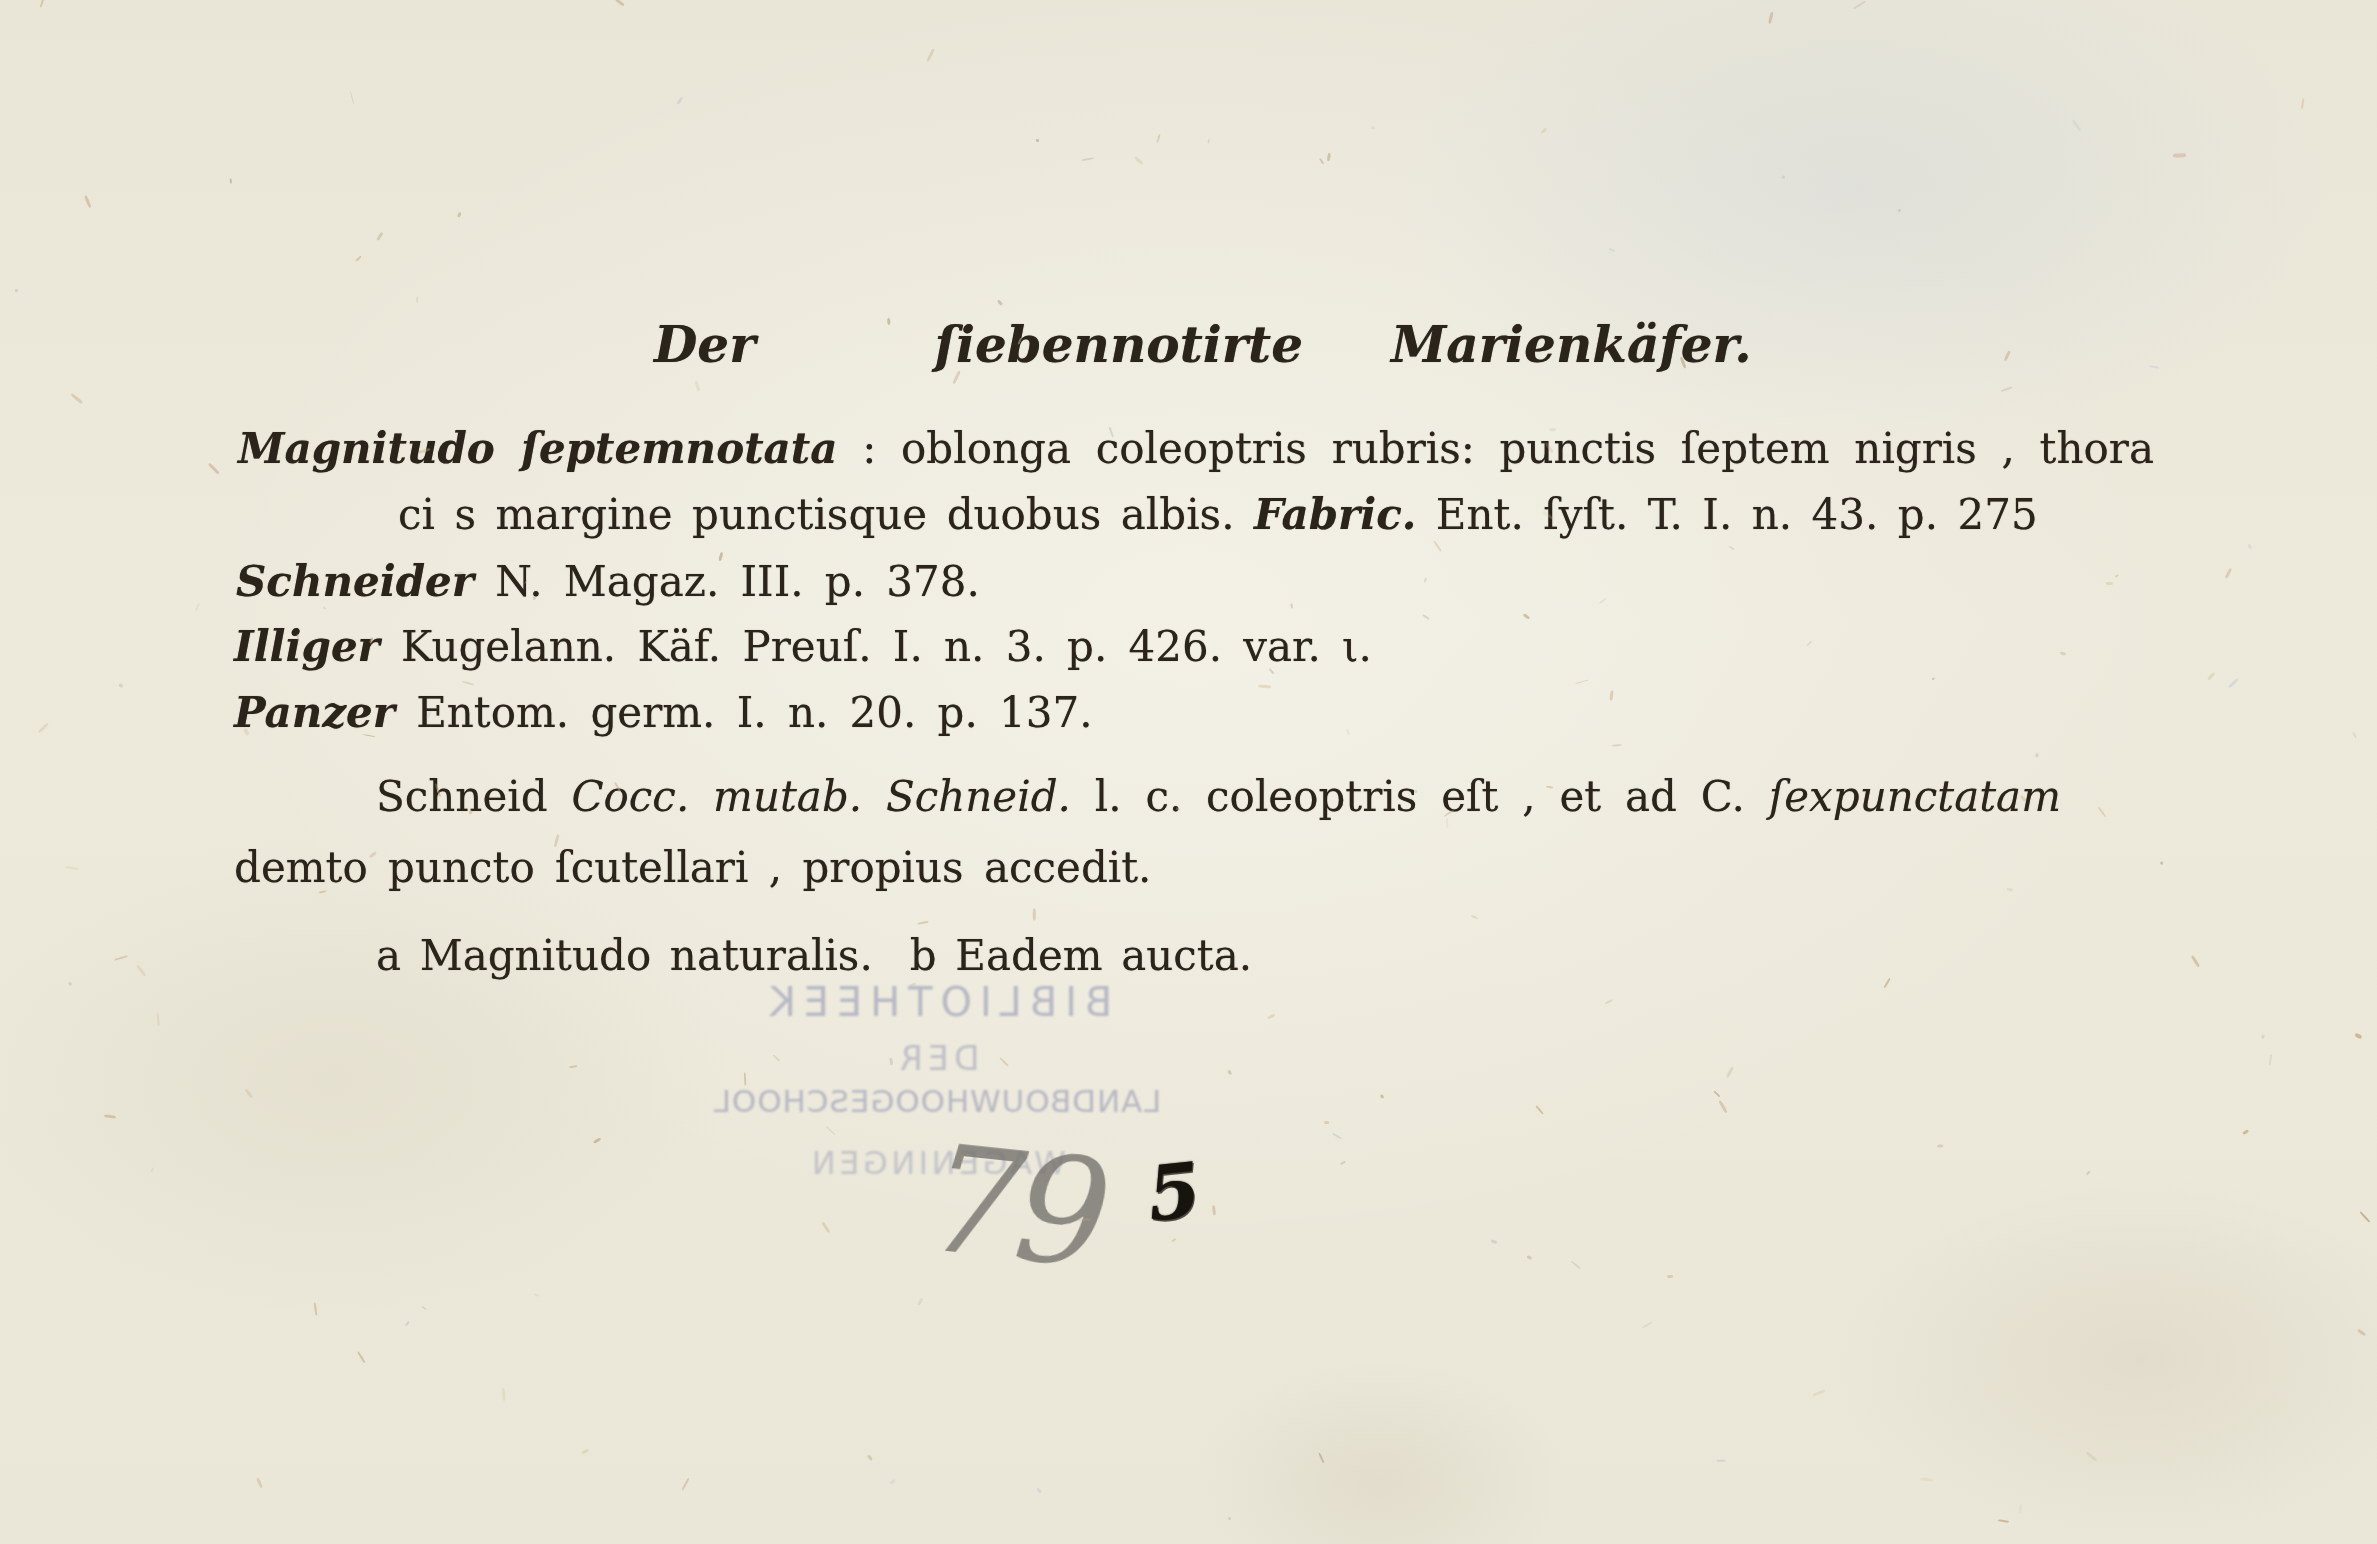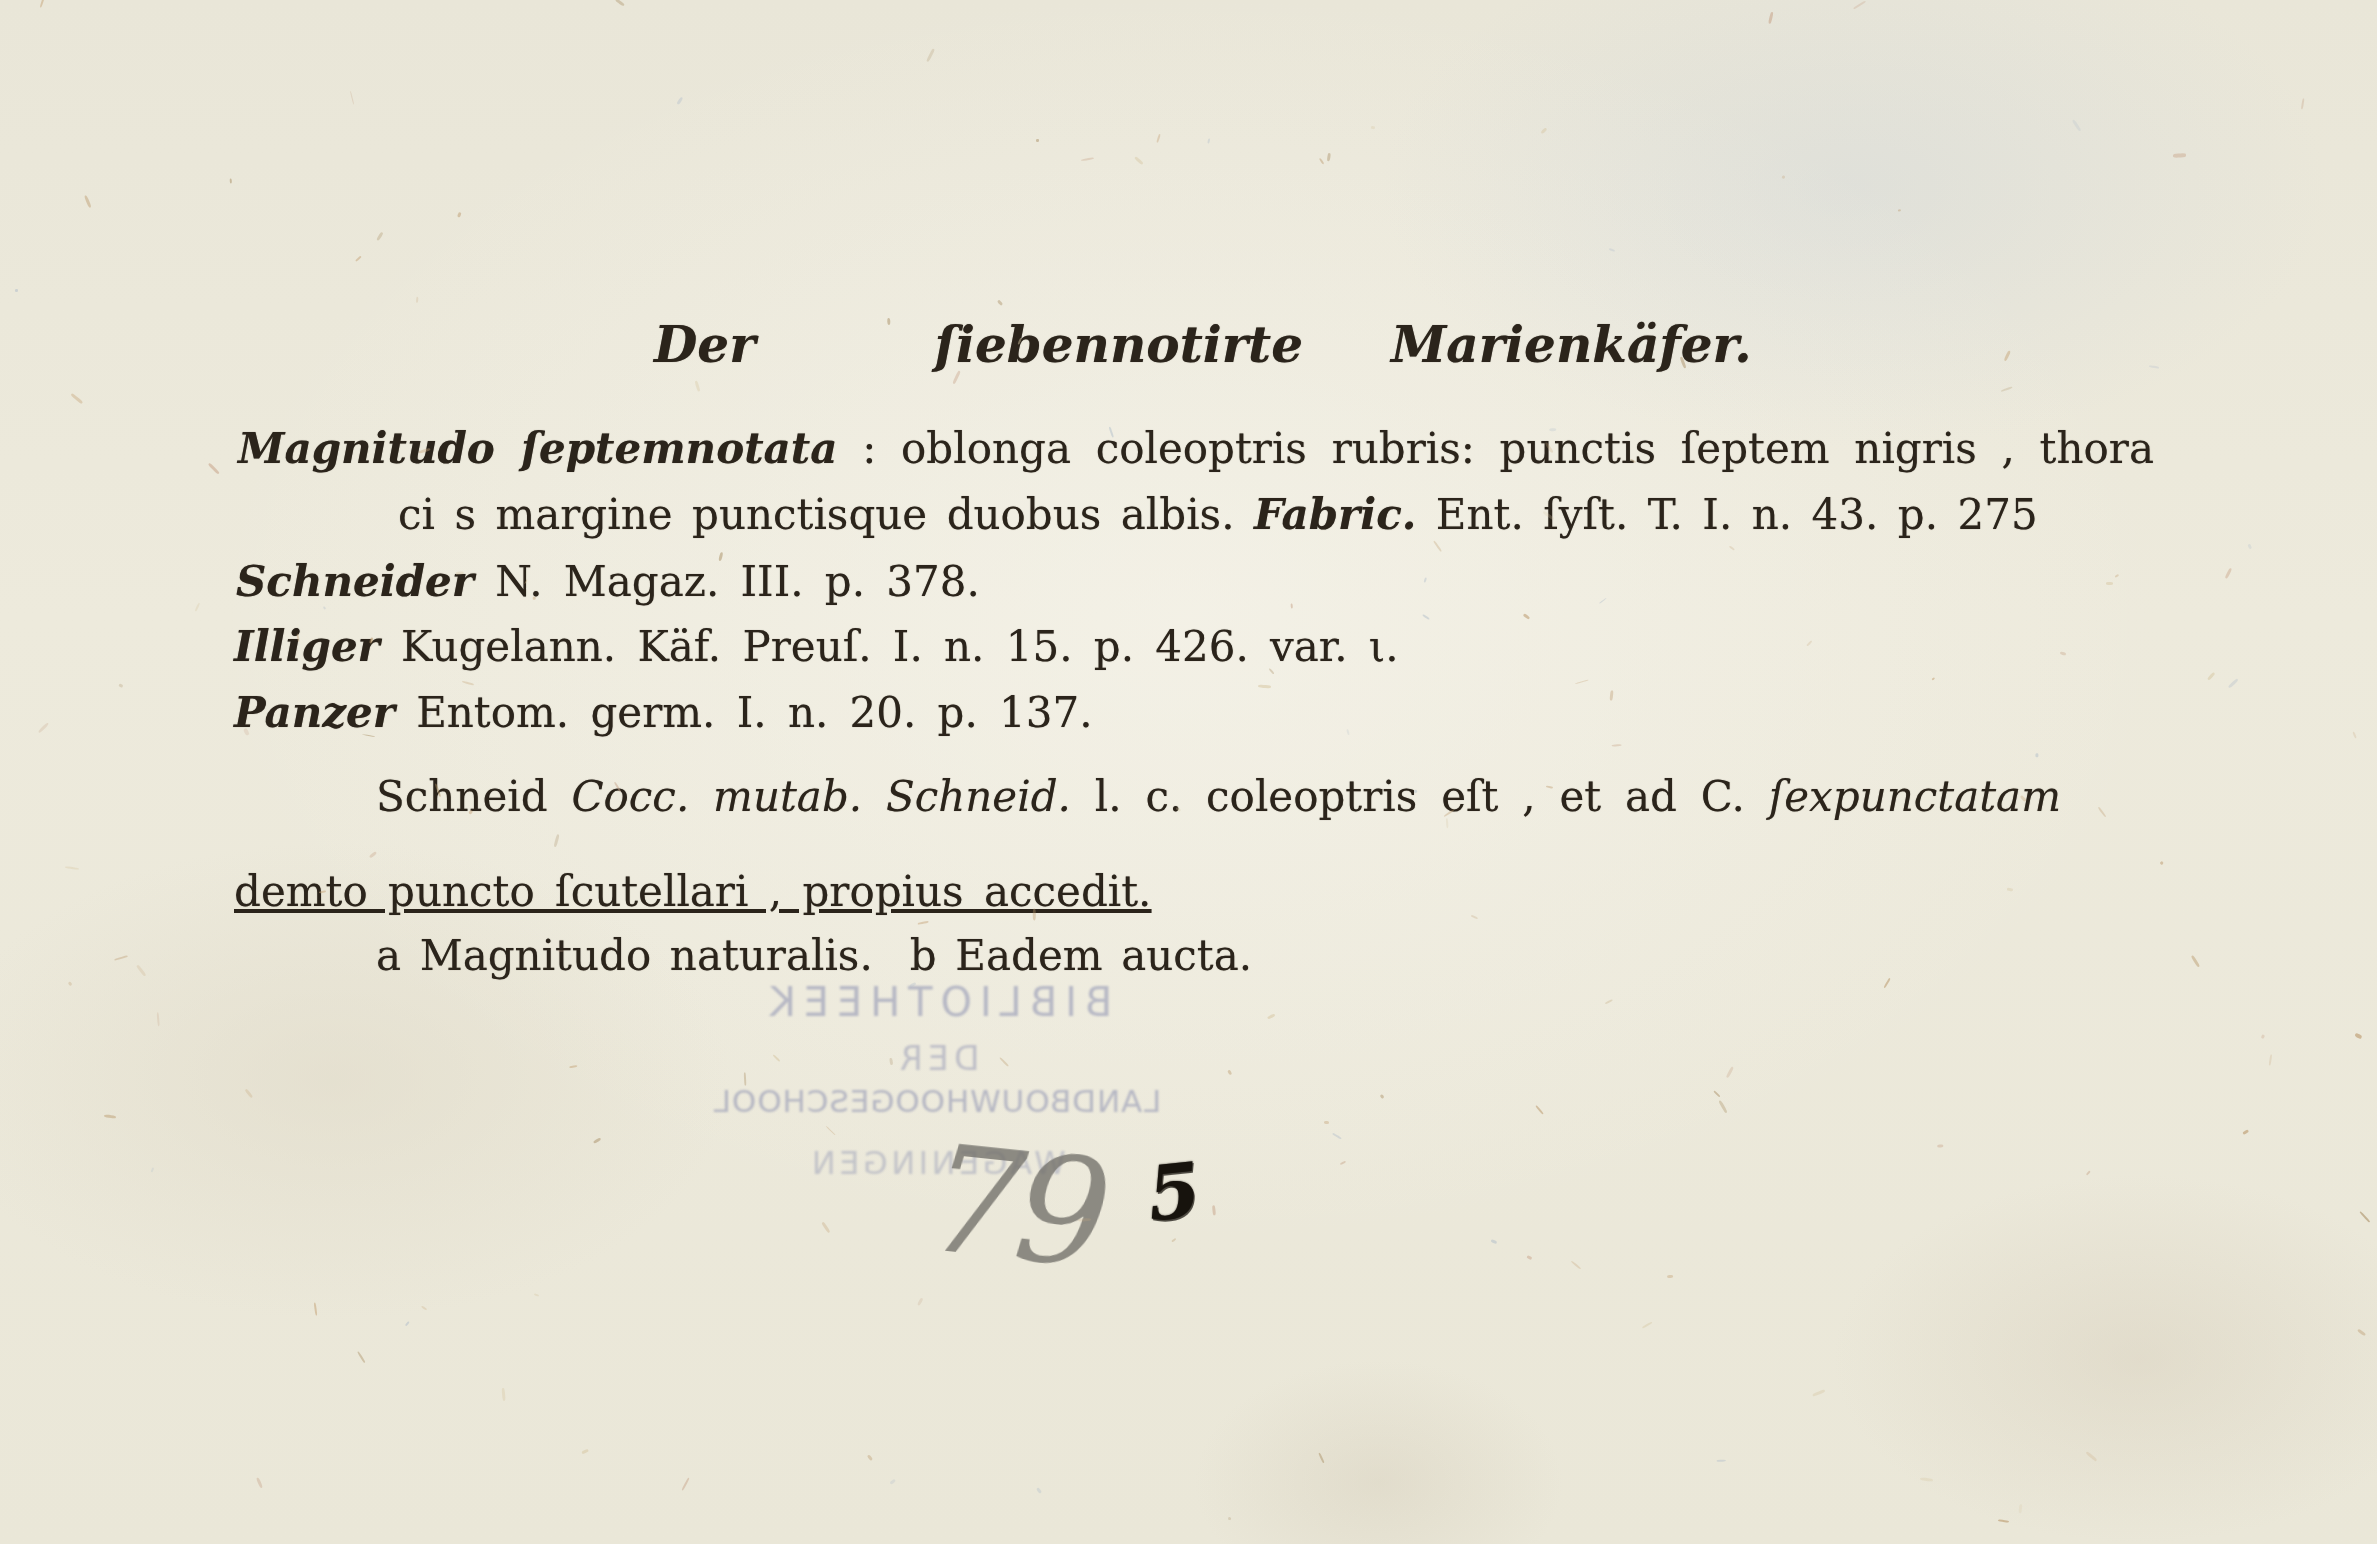--- a/index.html
+++ b/index.html
@@ -26,21 +26,21 @@
   .subtitle .w2{margin-left:179px;}
   .subtitle .w3{margin-left:88px;}
 
   .body-line{font-size:42px;word-spacing:7.9px;}
   .l-desc1{top:424px;left:238px;word-spacing:11.4px;}
   .l-desc2{top:490px;left:398px;word-spacing:6.1px;}
   .l-ref1{top:557px;left:236px;}
   .l-ref2{top:622px;left:234px;}
   .l-ref3{top:688px;left:234px;}
   .l-var1{top:772px;left:376px;word-spacing:10.5px;}
-  .l-var2{top:867px;left:234px;word-spacing:7px;text-decoration:underline;}
+  .l-var2{top:843px;left:234px;word-spacing:7px;}
   .l-cap{top:931px;left:376px;word-spacing:5.3px;}
   .l-cap .seg2{margin-left:37px;}
 
   .stamp{
     position:absolute;top:979px;left:692px;width:490px;
     transform:scaleX(-1);
     text-align:center;
     font-family:"DejaVu Sans",sans-serif;
     color:rgba(108,114,162,.42);
     filter:blur(1.2px);
@@ -74,21 +74,21 @@
 
 
   <div class="abs ink subtitle">
     <span class="w1">Der</span><span class="w2">ſiebennotirte</span><span class="w3">Marienkäfer.</span>
   </div>
 
   <div class="abs ink body-line l-desc1"><span class="it b">Magnitudo ſeptemnotata</span><span> :  oblonga  coleoptris  rubris:  punctis  ſeptem  nigris ,  thora</span></div>
   <div class="abs ink body-line l-desc2"><span>ci s margine punctisque duobus albis.  </span><span class="it b">Fabric.</span><span> Ent. ſyſt. T. I. n. 43. p. 275</span></div>
 
   <div class="abs ink body-line l-ref1"><span class="it b">Schneider</span><span> N.  Magaz. III.  p. 378.</span></div>
-  <div class="abs ink body-line l-ref2"><span class="it b">Illiger</span><span> Kugelann.  Käf.  Preuſ.  I.  n. 15.  p. 426.  var. ι.</span></div>
+  <div class="abs ink body-line l-ref2"><span class="it b">Illiger</span><span> Kugelann.  Käf.  Preuſ.  I.  n. 3.  p. 426.  var. ι.</span></div>
   <div class="abs ink body-line l-ref3"><span class="it b">Panzer</span><span> Entom.  germ.  I.  n. 20.  p. 137.</span></div>
 
   <div class="abs ink body-line l-var1"><span>Schneid </span><span class="it">Cocc. mutab. Schneid.</span><span> l.  c.  coleoptris  eſt ,  et  ad  C. </span><span class="it">ſexpunctatam</span></div>
   <div class="abs ink body-line l-var2"><span>demto  puncto  ſcutellari ,  propius  accedit.</span></div>
 
   <div class="abs ink body-line l-cap">
     <span class="seg1">a  Magnitudo  naturalis.</span><span class="seg2">b  Eadem  aucta.</span>
   </div>
 
   <div class="stamp">

